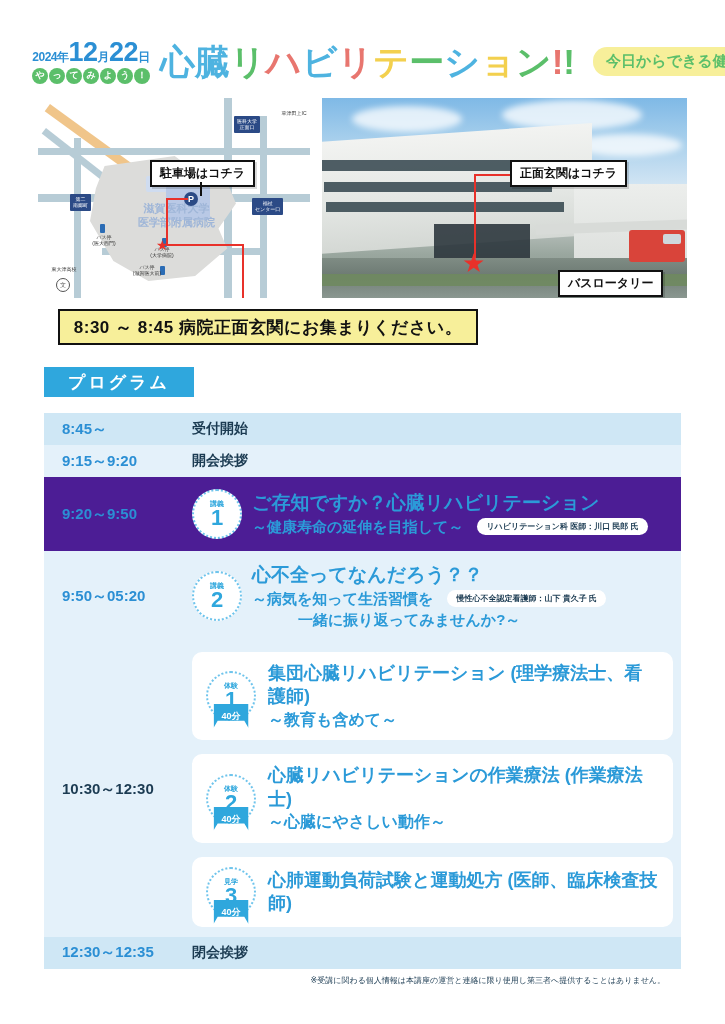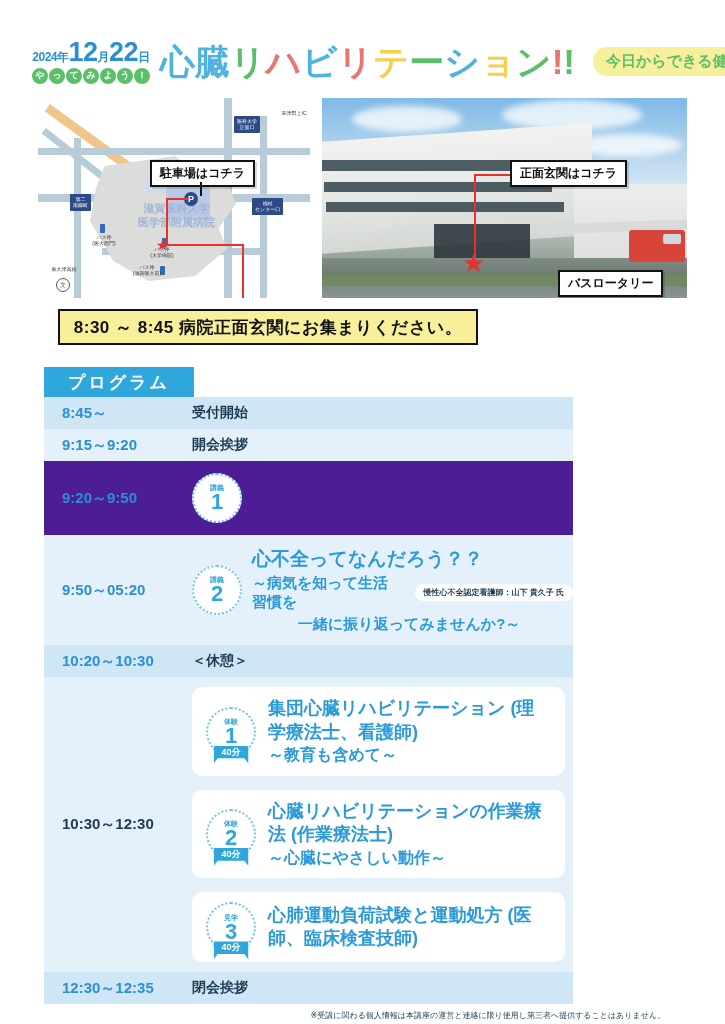--- a/index.html
+++ b/index.html
@@ -135,21 +135,21 @@
     display:flex;align-items:center;justify-content:center;
     font-size:17px;font-weight:bold;color:#111;letter-spacing:0.5px;
   }
 
   
   .program-head{
     margin:22px 0 0 44px;width:150px;height:30px;
     background:#2fa7dd;color:#fff;font-size:17px;font-weight:bold;
     display:flex;align-items:center;justify-content:center;letter-spacing:3px;
   }
-  .table{margin:0 44px 0 44px;width:529px;}
+  .table{margin:16px 44px 0 44px;width:637px;}
   .row{display:flex;align-items:center;box-sizing:border-box;}
   .row.alt-a{background:#cfe7f5;}
   .row.alt-b{background:#e4f1fa;}
   .row.alt-c{background:#4c1d95;}
   .time{
     width:148px;flex:0 0 148px;padding-left:18px;box-sizing:border-box;
     color:#2b8fd4;font-size:15px;font-weight:bold;white-space:nowrap;
   }
   .simple-text{color:#1b3b52;font-size:14px;font-weight:bold;}
 
@@ -161,21 +161,21 @@
     position:relative;width:46px;height:46px;flex:0 0 46px;
     border-radius:50%;border:2px dotted #6ec4ec;background:#fff;
     display:flex;flex-direction:column;align-items:center;justify-content:center;
     color:#2fa7dd;
   }
   .badge .kind{font-size:7px;font-weight:bold;line-height:1;margin-bottom:1px;}
   .badge .num{font-size:22px;font-weight:bold;line-height:0.9;}
   .ribbon{
     position:absolute;left:50%;bottom:-9px;transform:translateX(-50%);
     background:#2fa7dd;color:#fff;font-size:9px;font-weight:bold;
-    padding:0 8px;white-space:nowrap;
+    padding:6px 8px;white-space:nowrap;
     clip-path:polygon(0 0,100% 0,100% 100%,88% 70%,12% 70%,0 100%);
     padding-bottom:5px;
   }
   .lec-text{display:flex;flex-direction:column;gap:2px;flex:1;}
   .lec-title{color:#2b9ad8;font-size:19px;font-weight:bold;line-height:1.25;}
   .lec-sub{color:#2b9ad8;font-size:15px;font-weight:bold;line-height:1.3;}
   .lec-sub.indent{padding-left:46px;}
   .lec-row-2{display:flex;align-items:flex-end;gap:14px;}
   .speaker{
     background:#fff;border-radius:10px;padding:3px 9px;
@@ -339,20 +339,27 @@
       <div class="simple-text">開会挨拶</div>
     </div>
 
     <div class="row row-lecture alt-c">
       <div class="time">9:20～9:50</div>
       <div class="lecture-body">
         <div class="badge">
           <span class="kind">講義</span>
           <span class="num">1</span>
         </div>
+        <div class="lec-text">
+          <div class="lec-title">ご存知ですか？心臓リハビリテーション</div>
+          <div class="lec-row-2">
+            <div class="lec-sub">～健康寿命の延伸を目指して～</div>
+            <div class="speaker">リハビリテーション科 医師：川口 民郎 氏</div>
+          </div>
+        </div>
       </div>
     </div>
 
     <div class="row row-lecture alt-b">
       <div class="time">9:50～05:20</div>
       <div class="lecture-body">
         <div class="badge">
           <span class="kind">講義</span>
           <span class="num">2</span>
         </div>
@@ -360,24 +367,20 @@
           <div class="lec-title">心不全ってなんだろう？？</div>
           <div class="lec-row-2">
             <div class="lec-sub">～病気を知って生活習慣を</div>
             <div class="speaker">慢性心不全認定看護師：山下 貴久子 氏</div>
           </div>
           <div class="lec-sub indent">一緒に振り返ってみませんか?～</div>
         </div>
       </div>
     </div>
 
-    <div class="row row-simple alt-a">
-      <div class="time">10:20～10:30</div>
-      <div class="simple-text">＜休憩＞</div>
-    </div>
 
     <div class="exp-block">
       <div class="exp-inner">
         <div class="exp-time">10:30～12:30</div>
         <div class="exp-cards">
 
           <div class="card">
             <div class="badge">
               <span class="kind">体験</span>
               <span class="num">1</span>

